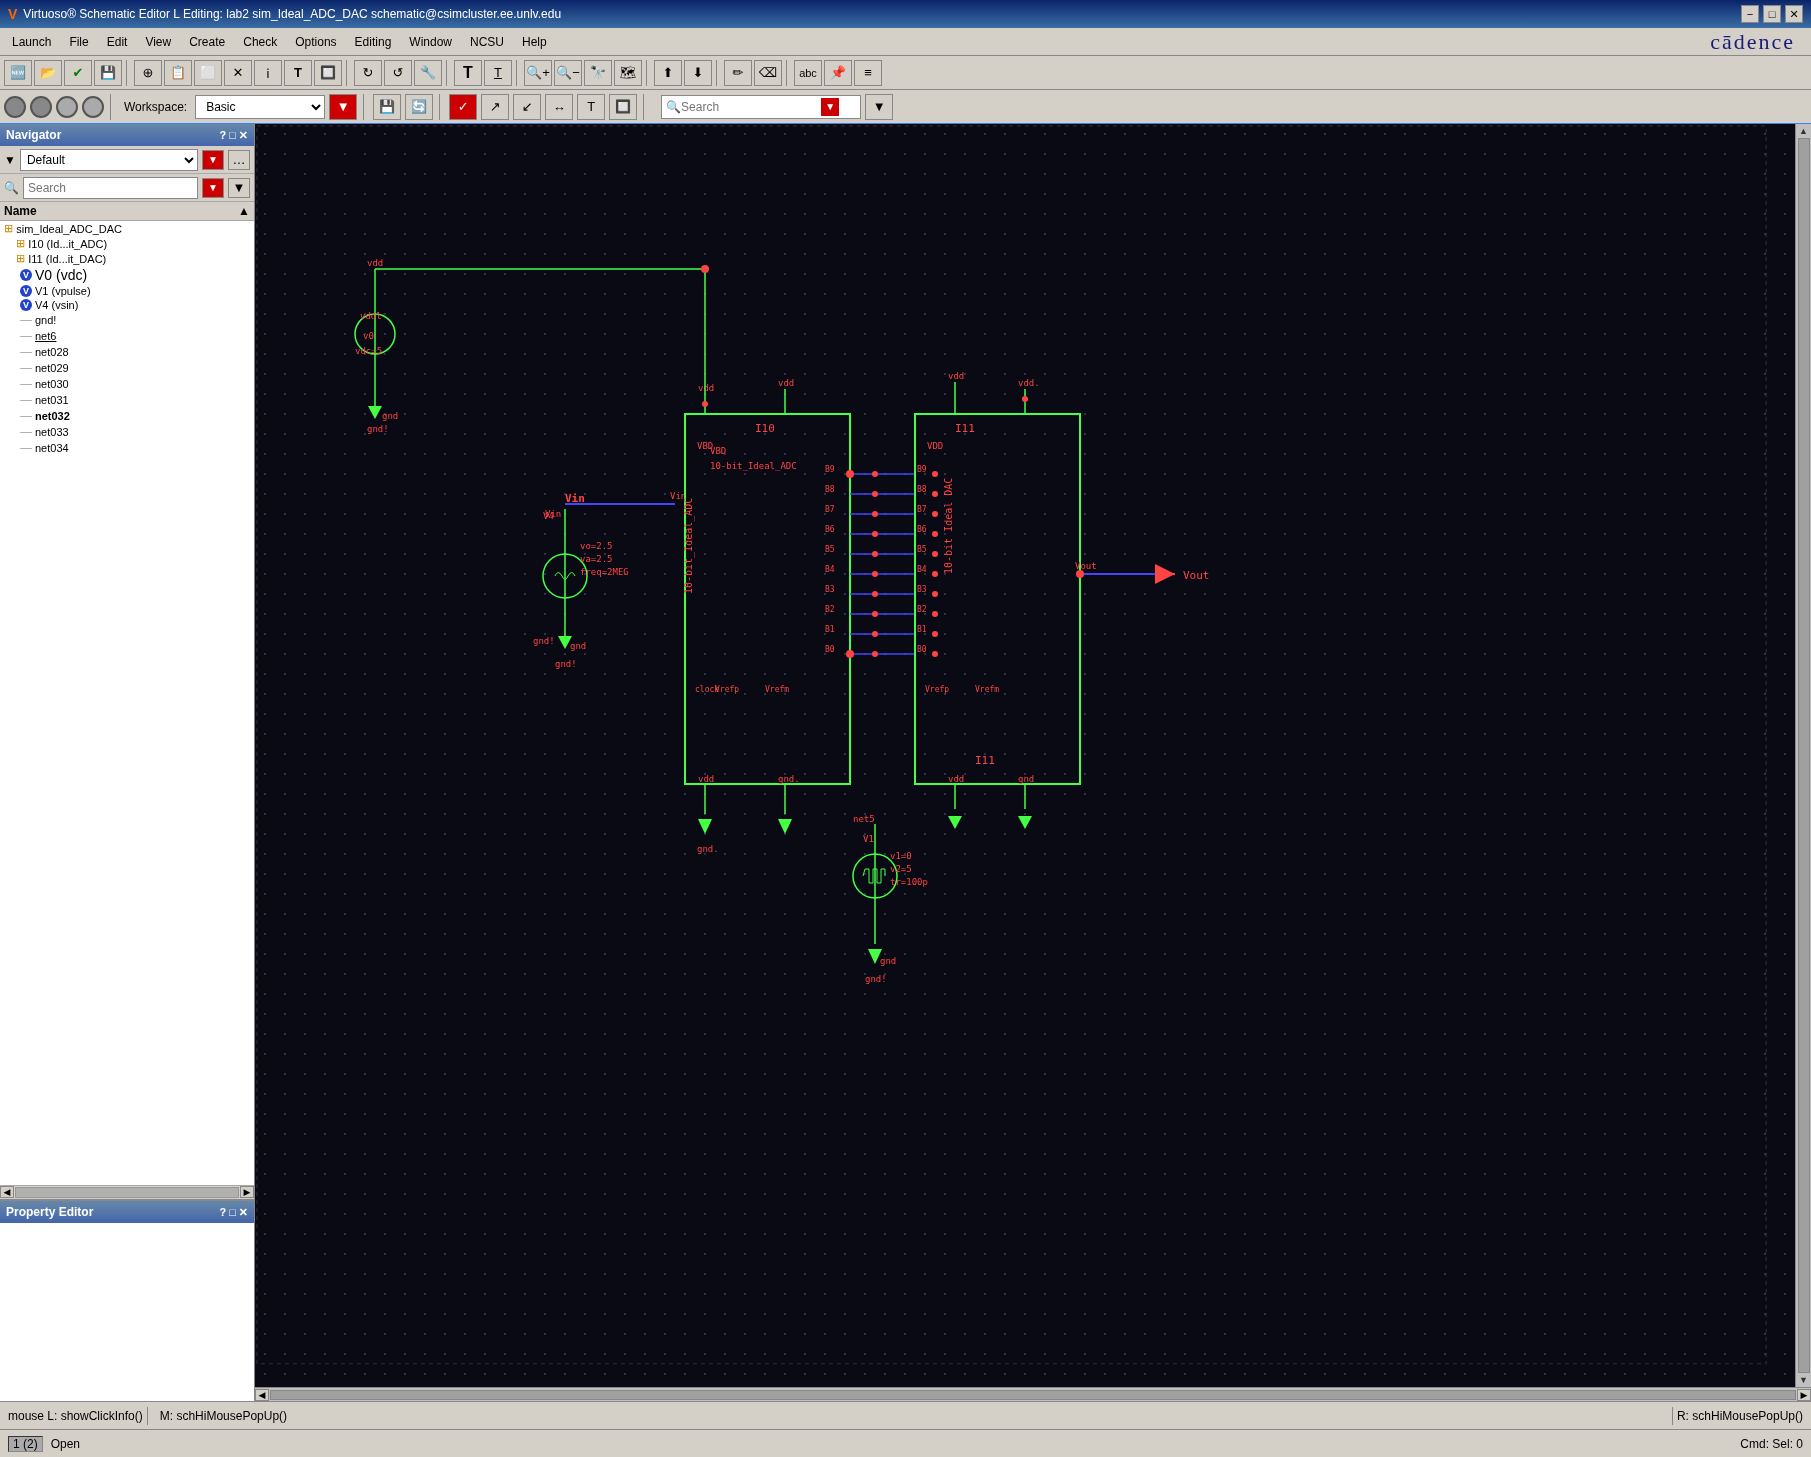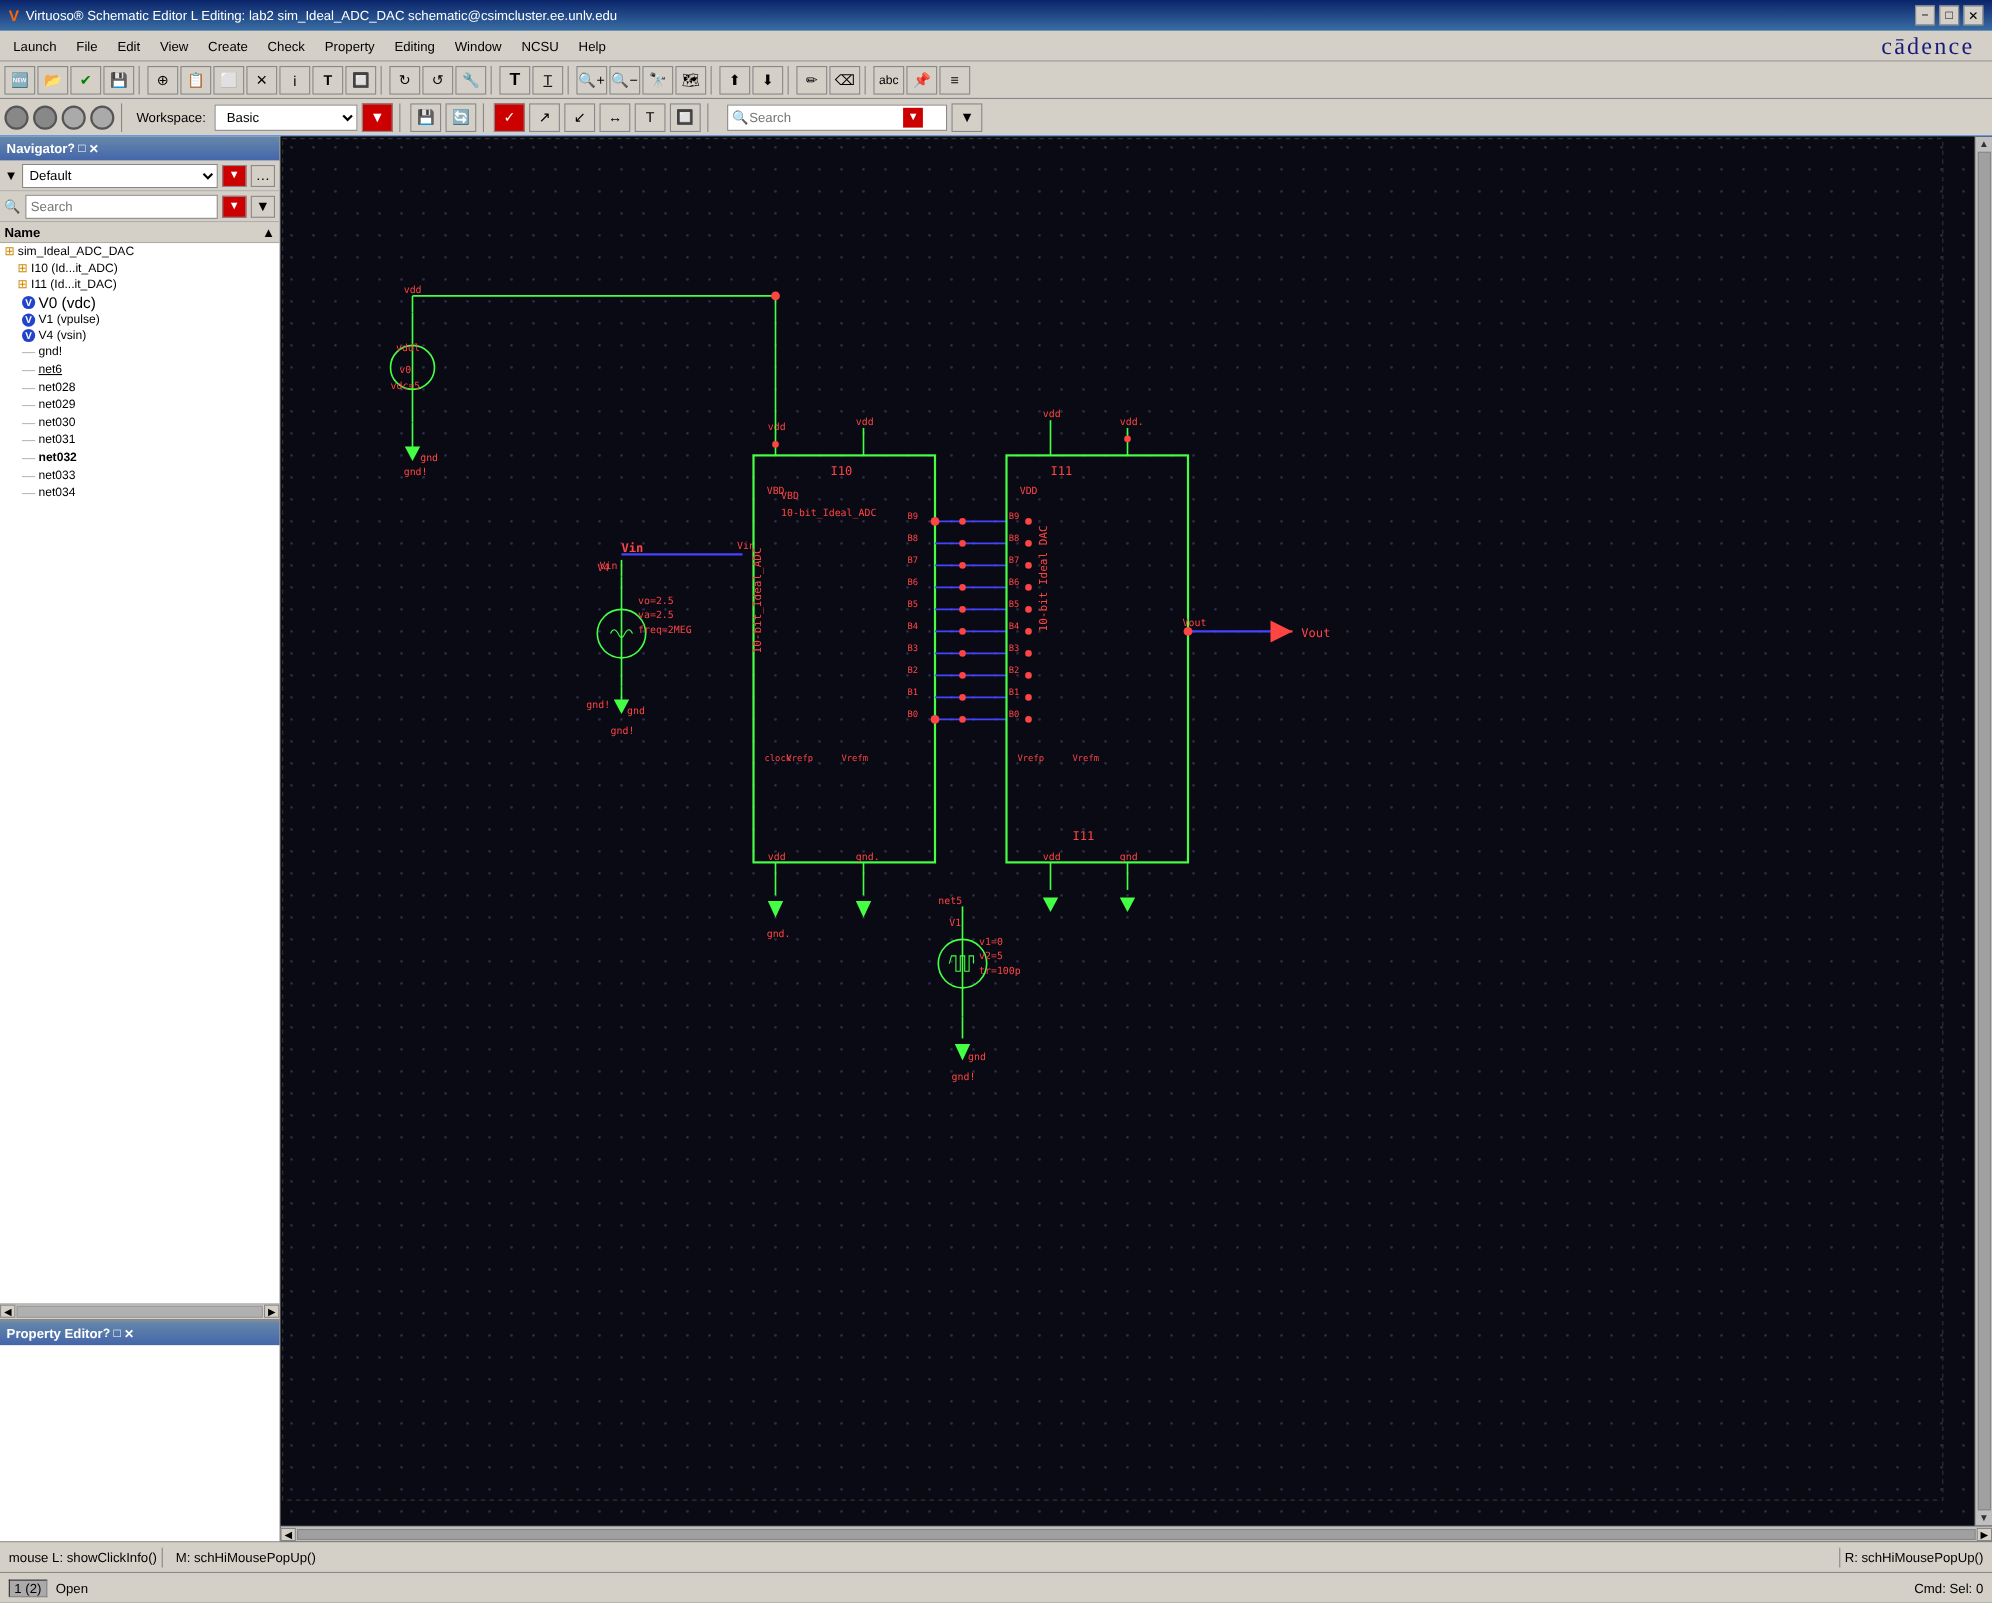--- a/index.html
+++ b/index.html
@@ -123,20 +123,21 @@
       border-bottom: 2px solid #888;
     }
     .panel-header {
       background: linear-gradient(to bottom, #6688aa, #4466aa);
       color: white;
       font-weight: bold;
       font-size: 12px;
       height: 22px;
       display: flex;
       align-items: center;
+      justify-content: space-between;
       padding: 0 6px;
     }
     .panel-header-controls { display: flex; gap: 3px; }
     .panel-header-controls span {
       cursor: pointer; font-size: 11px; color: white;
     }
     
     
     .filter-row {
       background: #d4d0c8;
@@ -330,21 +331,21 @@
   </div>
 </div>
 
 <div id="menu-bar">
   <div class="menu-item">Launch</div>
   <div class="menu-item">File</div>
   <div class="menu-item">Edit</div>
   <div class="menu-item">View</div>
   <div class="menu-item">Create</div>
   <div class="menu-item">Check</div>
-  <div class="menu-item">Property</div>
+  <div class="menu-item">Options</div>
   <div class="menu-item">Editing</div>
   <div class="menu-item">Window</div>
   <div class="menu-item">NCSU</div>
   <div class="menu-item">Help</div>
   <div class="cadence-logo">cādence</div>
 </div>
 
 <div class="toolbar">
   <div class="tb-btn">🆕</div>
   <div class="tb-btn">📂</div>

